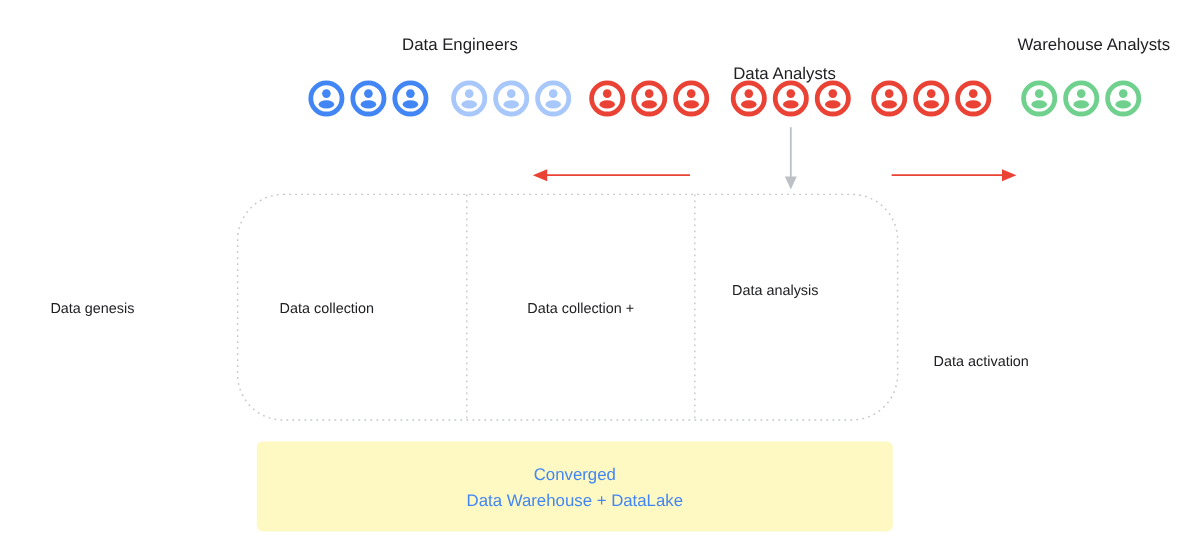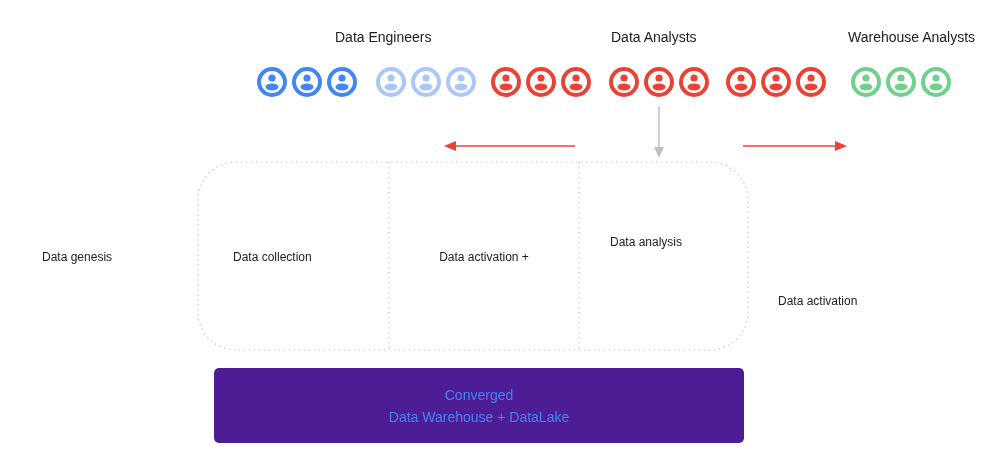--- a/index.html
+++ b/index.html
@@ -4,28 +4,28 @@
 <style>
   html, body { margin: 0; padding: 0; background: #ffffff; }
   body { width: 1000px; height: 461px; position: relative; overflow: hidden;
          font-family: "Liberation Sans", "DejaVu Sans", sans-serif; color: #202124; }
   .role-label { position: absolute; top: 29px; font-size: 14px; color: #202124; white-space: nowrap; }
   .icon { position: absolute; width: 32px; height: 32px; top: 66px; }
   .icon svg { width: 32px; height: 32px; display: block; }
   .stage-label { position: absolute; font-size: 12px; color: #202124; text-align: center; line-height: 26px; }
   svg.overlay { position: absolute; left: 0; top: 0; }
   .platform { position: absolute; left: 214px; top: 368px; width: 530px; height: 75px;
-              background: #4c1d95; border-radius: 5px; display: flex; flex-direction: column;
+              background: #fef9c3; border-radius: 5px; display: flex; flex-direction: column;
               align-items: center; justify-content: center; color: #4285f4; font-size: 14px; line-height: 22px; }
 </style>
 </head>
 <body>
 
 <div class="role-label" style="left:335px;">Data Engineers</div>
-<div class="role-label" style="left:611px;">Data Analysts</div>
+<div class="role-label" style="left:611px;margin-top:24px;">Data Analysts</div>
 <div class="role-label" style="left:848px;">Warehouse Analysts</div>
 
 <div id="icons">
     <div class="icon" style="left: 256px;">
       <svg viewBox="0 0 32 32">
         <circle cx="16" cy="16" r="13" fill="none" stroke="#4285f4" stroke-width="4"></circle>
         <circle cx="16" cy="12" r="3.6" fill="#4285f4"></circle>
         <ellipse cx="16" cy="21" rx="6.5" ry="3.4" fill="#4285f4"></ellipse>
       </svg>
     </div>
@@ -176,21 +176,21 @@
 
   <g>
     <line x1="743" y1="146" x2="838" y2="146" stroke="#ea4335" stroke-width="1.5"></line>
     <path d="M847,146 L835,141 L835,151 z" fill="#ea4335"></path>
   </g>
 </svg>
 
 <div class="stage-label" style="left:42px; top:244px;">Data genesis</div>
 <div class="stage-label" style="left:233px; top:244px;">Data collection</div>
 <div class="stage-label" style="left:390px; top:244px; width:188px;">
-  <div>Data activation +</div>
+  <div>Data collection +</div>
 </div>
 <div class="stage-label" style="left:610px; top:229px;">Data analysis</div>
 <div class="stage-label" style="left:778px; top:244px;margin-top:44px;">Data activation</div>
 
 <div class="platform">
   <div>Converged</div>
   <div>Data Warehouse + DataLake</div>
 </div>
 
 </body></html>

